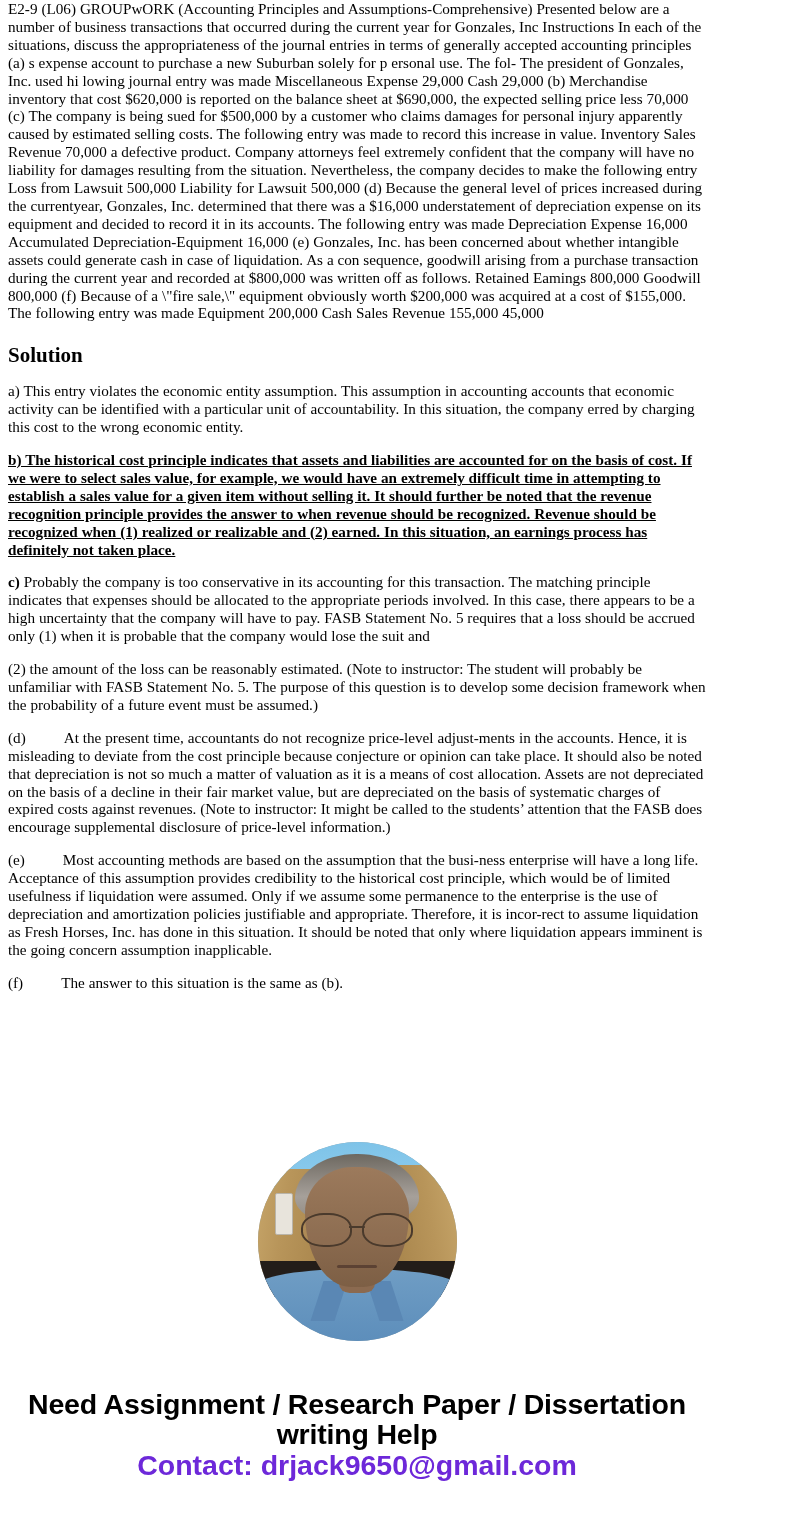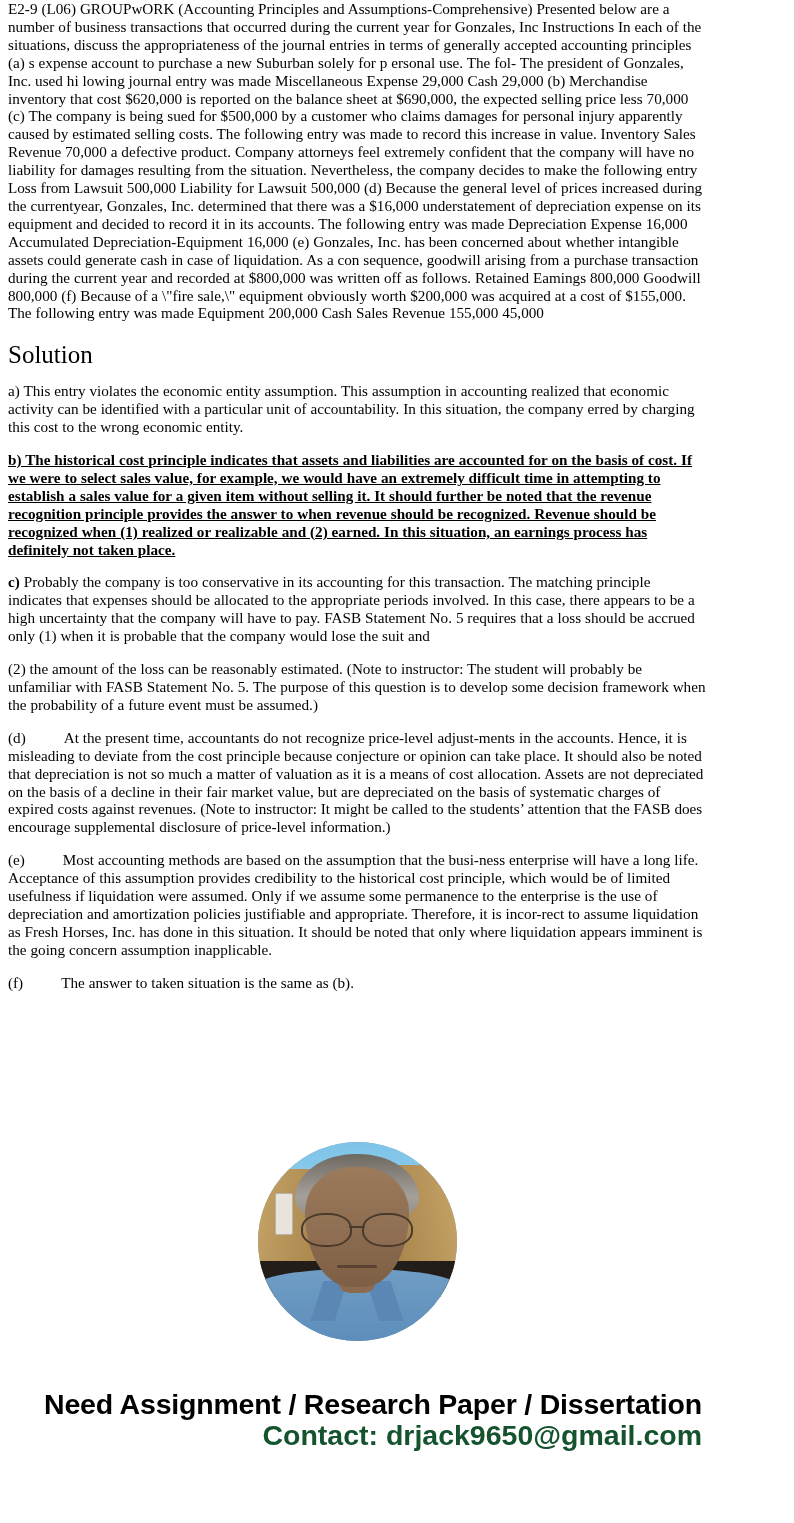--- a/index.html
+++ b/index.html
@@ -33,22 +33,22 @@
     margin: 0 0 15px 0;
     text-align: left;
     color: #000;
     word-spacing: 0.1px;
   }
   p.intro {
     margin-bottom: 18px;
   }
   h2.solution-heading {
     font-family: "Liberation Serif", "DejaVu Serif", serif;
-    font-size: 25px;
-    font-weight: normal;
+    font-size: 21px;
+    font-weight: bold;
     line-height: 22px;
     margin: 22px 0 16px 0;
     color: #000;
   }
   p.bold-para {
     font-weight: bold;
     text-decoration: underline;
   }
   .label-bold {
     font-weight: bold;
@@ -177,66 +177,66 @@
   .portrait .ph-mouth {
     position: absolute;
     left: 40%; top: 62%;
     width: 20%; height: 3px;
     background: #5c4233;
     border-radius: 2px;
   }
   
   .footer {
     margin-top: 48px;
-    text-align: right;
+    text-align: center;
     padding: 0 12px;
   }
   .footer h1 {
     font-family: "Liberation Sans", "DejaVu Sans", sans-serif;
     font-weight: bold;
     font-size: 28.5px;
     line-height: 30px;
     margin: 0;
     letter-spacing: -0.2px;
     color: #000;
   }
   .footer .line3 {
     font-family: "Liberation Sans", "DejaVu Sans", sans-serif;
     font-weight: bold;
     font-size: 28.5px;
     line-height: 32px;
     margin: 0;
-    color: #14532d;
+    color: #6d28d9;
   }
 </style>
 </head>
 <body>
 
 <div class="page">
 
   <div class="body-text">
 
     <p class="para intro">E2-9 (L06) GROUPwORK (Accounting Principles and Assumptions-Comprehensive) Presented below are a number of business transactions that occurred during the current year for Gonzales, Inc Instructions In each of the situations, discuss the appropriateness of the journal entries in terms of generally accepted accounting principles (a) s expense account to purchase a new Suburban solely for p ersonal use. The fol- The president of Gonzales, Inc. used hi lowing journal entry was made Miscellaneous Expense 29,000 Cash 29,000 (b) Merchandise inventory that cost $620,000 is reported on the balance sheet at $690,000, the expected selling price less 70,000 (c) The company is being sued for $500,000 by a customer who claims damages for personal injury apparently caused by estimated selling costs. The following entry was made to record this increase in value. Inventory Sales Revenue 70,000 a defective product. Company attorneys feel extremely confident that the company will have no liability for damages resulting from the situation. Nevertheless, the company decides to make the following entry Loss from Lawsuit 500,000 Liability for Lawsuit 500,000 (d) Because the general level of prices increased during the currentyear, Gonzales, Inc. determined that there was a $16,000 understatement of depreciation expense on its equipment and decided to record it in its accounts. The following entry was made Depreciation Expense 16,000 Accumulated Depreciation-Equipment 16,000 (e) Gonzales, Inc. has been concerned about whether intangible assets could generate cash in case of liquidation. As a con sequence, goodwill arising from a purchase transaction during the current year and recorded at $800,000 was written off as follows. Retained Eamings 800,000 Goodwill 800,000 (f) Because of a \"fire sale,\" equipment obviously worth $200,000 was acquired at a cost of $155,000. The following entry was made Equipment 200,000 Cash Sales Revenue 155,000 45,000</p>
 
     <h2 class="solution-heading">Solution</h2>
 
 
-    <p class="para">a) This entry violates the economic entity assumption. This assumption in accounting realized that economic activity can be identified with a particular unit of accountability. In this situation, the company erred by charging this cost to the wrong economic entity.</p>
+    <p class="para">a) This entry violates the economic entity assumption. This assumption in accounting accounts that economic activity can be identified with a particular unit of accountability. In this situation, the company erred by charging this cost to the wrong economic entity.</p>
 
     <p class="para bold-para">b) The historical cost principle indicates that assets and liabilities are accounted for on the basis of cost. If we were to select sales value, for example, we would have an extremely difficult time in attempting to establish a sales value for a given item without selling it. It should further be noted that the revenue recognition principle provides the answer to when revenue should be recognized. Revenue should be recognized when (1) realized or realizable and (2) earned. In this situation, an earnings process has definitely not taken place.</p>
 
     <p class="para"><span class="label-bold">c)</span><span class="small-gap"></span><span>Probably the company is too conservative in its accounting for this transaction. The matching principle indicates that expenses should be allocated to the appropriate periods involved. In this case, there appears to be a high uncertainty that the company will have to pay. FASB Statement No. 5 requires that a loss should be accrued only (1) when it is probable that the company would lose the suit and</span></p>
 
     <p class="para">(2) the amount of the loss can be reasonably estimated. (Note to instructor: The student will probably be unfamiliar with FASB Statement No. 5. The purpose of this question is to develop some decision framework when the probability of a future event must be assumed.)</p>
 
     <p class="para"><span>(d)</span><span class="tab-gap"></span><span>At the present time, accountants do not recognize price-level adjust-ments in the accounts. Hence, it is misleading to deviate from the cost principle because conjecture or opinion can take place. It should also be noted that depreciation is not so much a matter of valuation as it is a means of cost allocation. Assets are not depreciated on the basis of a decline in their fair market value, but are depreciated on the basis of systematic charges of expired costs against revenues. (Note to instructor: It might be called to the students’ attention that the FASB does encourage supplemental disclosure of price-level information.)</span></p>
 
     <p class="para"><span>(e)</span><span class="tab-gap"></span><span>Most accounting methods are based on the assumption that the busi-ness enterprise will have a long life. Acceptance of this assumption provides credibility to the historical cost principle, which would be of limited usefulness if liquidation were assumed. Only if we assume some permanence to the enterprise is the use of depreciation and amortization policies justifiable and appropriate. Therefore, it is incor-rect to assume liquidation as Fresh Horses, Inc. has done in this situation. It should be noted that only where liquidation appears imminent is the going concern assumption inapplicable.</span></p>
 
-    <p class="para"><span>(f)</span><span class="tab-gap"></span><span>The answer to taken situation is the same as (b).</span></p>
+    <p class="para"><span>(f)</span><span class="tab-gap"></span><span>The answer to this situation is the same as (b).</span></p>
 
   </div>
 
   <div class="portrait-wrap">
     <div class="portrait" aria-label="profile-photo-of-tutor">
       <div class="ph-sky"></div>
       <div class="ph-wallL"></div>
       <div class="ph-wallR"></div>
       <div class="ph-switch"></div>
       <div class="ph-darkband"></div>
@@ -250,16 +250,17 @@
         <div class="lens l"></div>
         <div class="bridge"></div>
         <div class="lens r"></div>
       </div>
       <div class="ph-mouth"></div>
     </div>
   </div>
 
   <div class="footer">
     <h1>Need Assignment / Research Paper / Dissertation</h1>
+    <h1>writing Help</h1>
     <div class="line3">Contact: drjack9650@gmail.com</div>
   </div>
 
 </div>
 
 </body></html>

